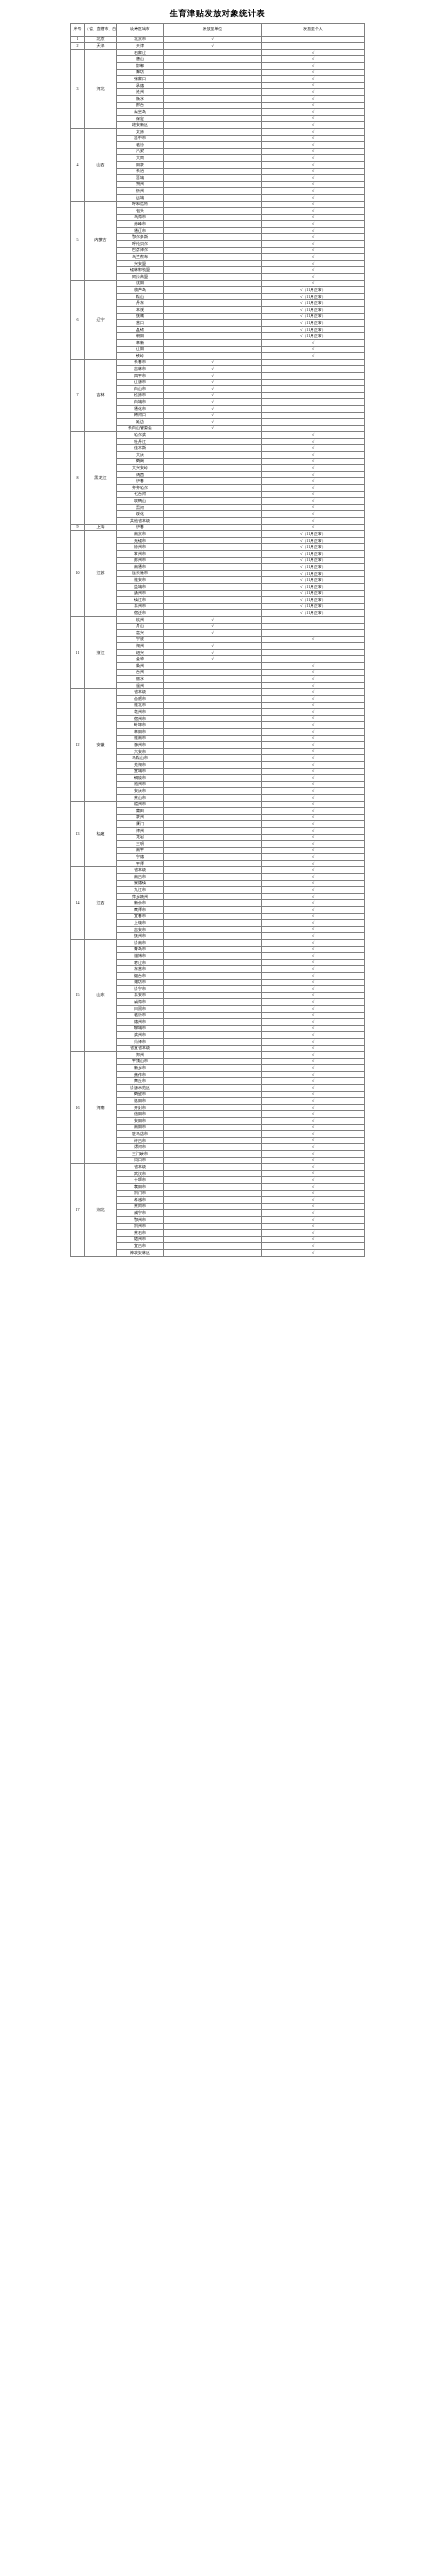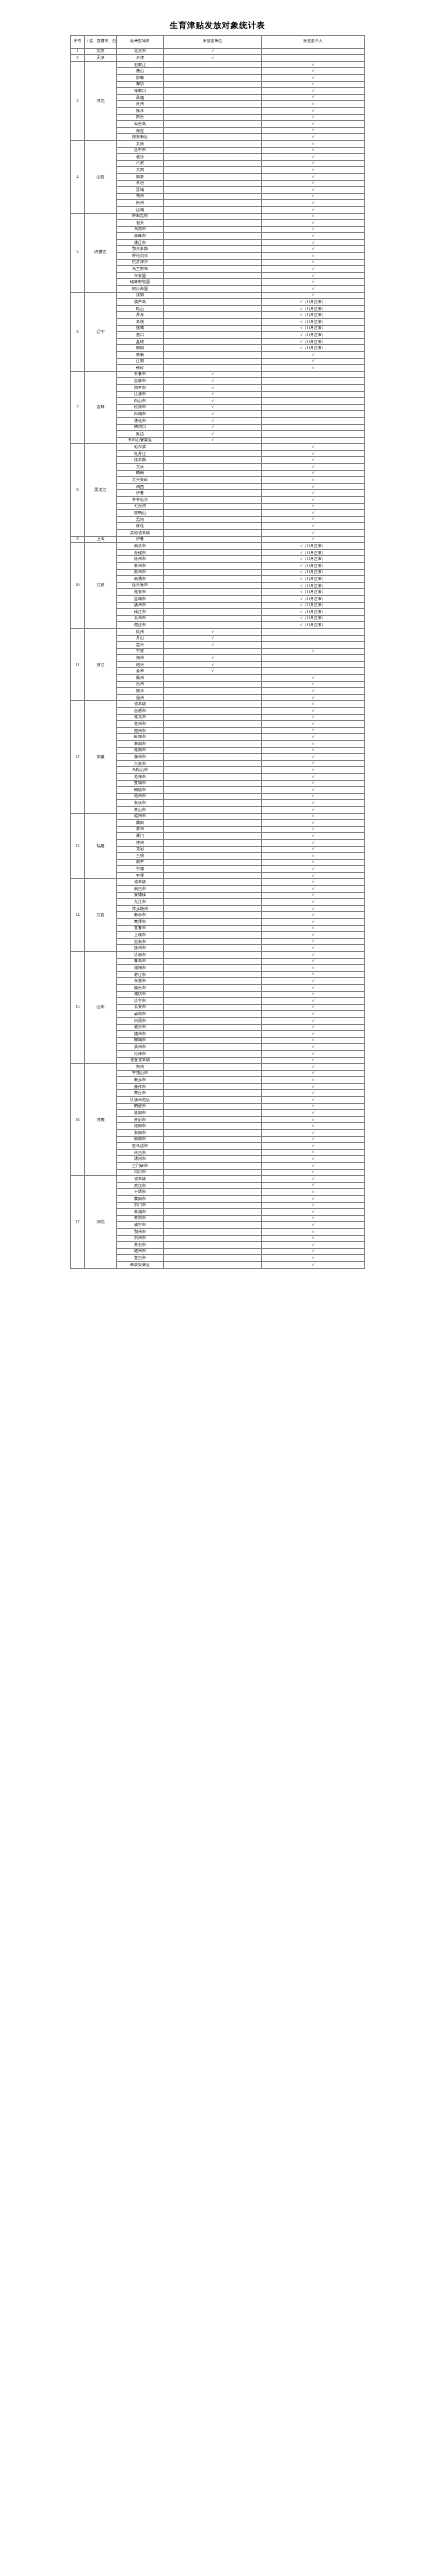--- a/index.html
+++ b/index.html
@@ -1,17 +1,17 @@
 <!DOCTYPE html>
 <html style="font-size:8.7px"><head>
 <meta charset="utf-8">
 <style>
   html,body{margin:0;padding:0;background:#ffffff;}
   body{font-family:"Liberation Sans","DejaVu Sans",sans-serif;color:#000;}
-  #page{width:435px;margin:16px auto;padding-top:2.2px;}
+  #page{width:435px;margin:4px auto;padding-top:2.2px;}
   .title{
     text-align:center;
     font-size:8.2px;
     font-weight:bold;
     letter-spacing:0.5px;
     padding:2.2px 0 3.3px 0;
     font-family:"Liberation Serif","DejaVu Serif",serif;
   }
   table{
     border-collapse:collapse;

